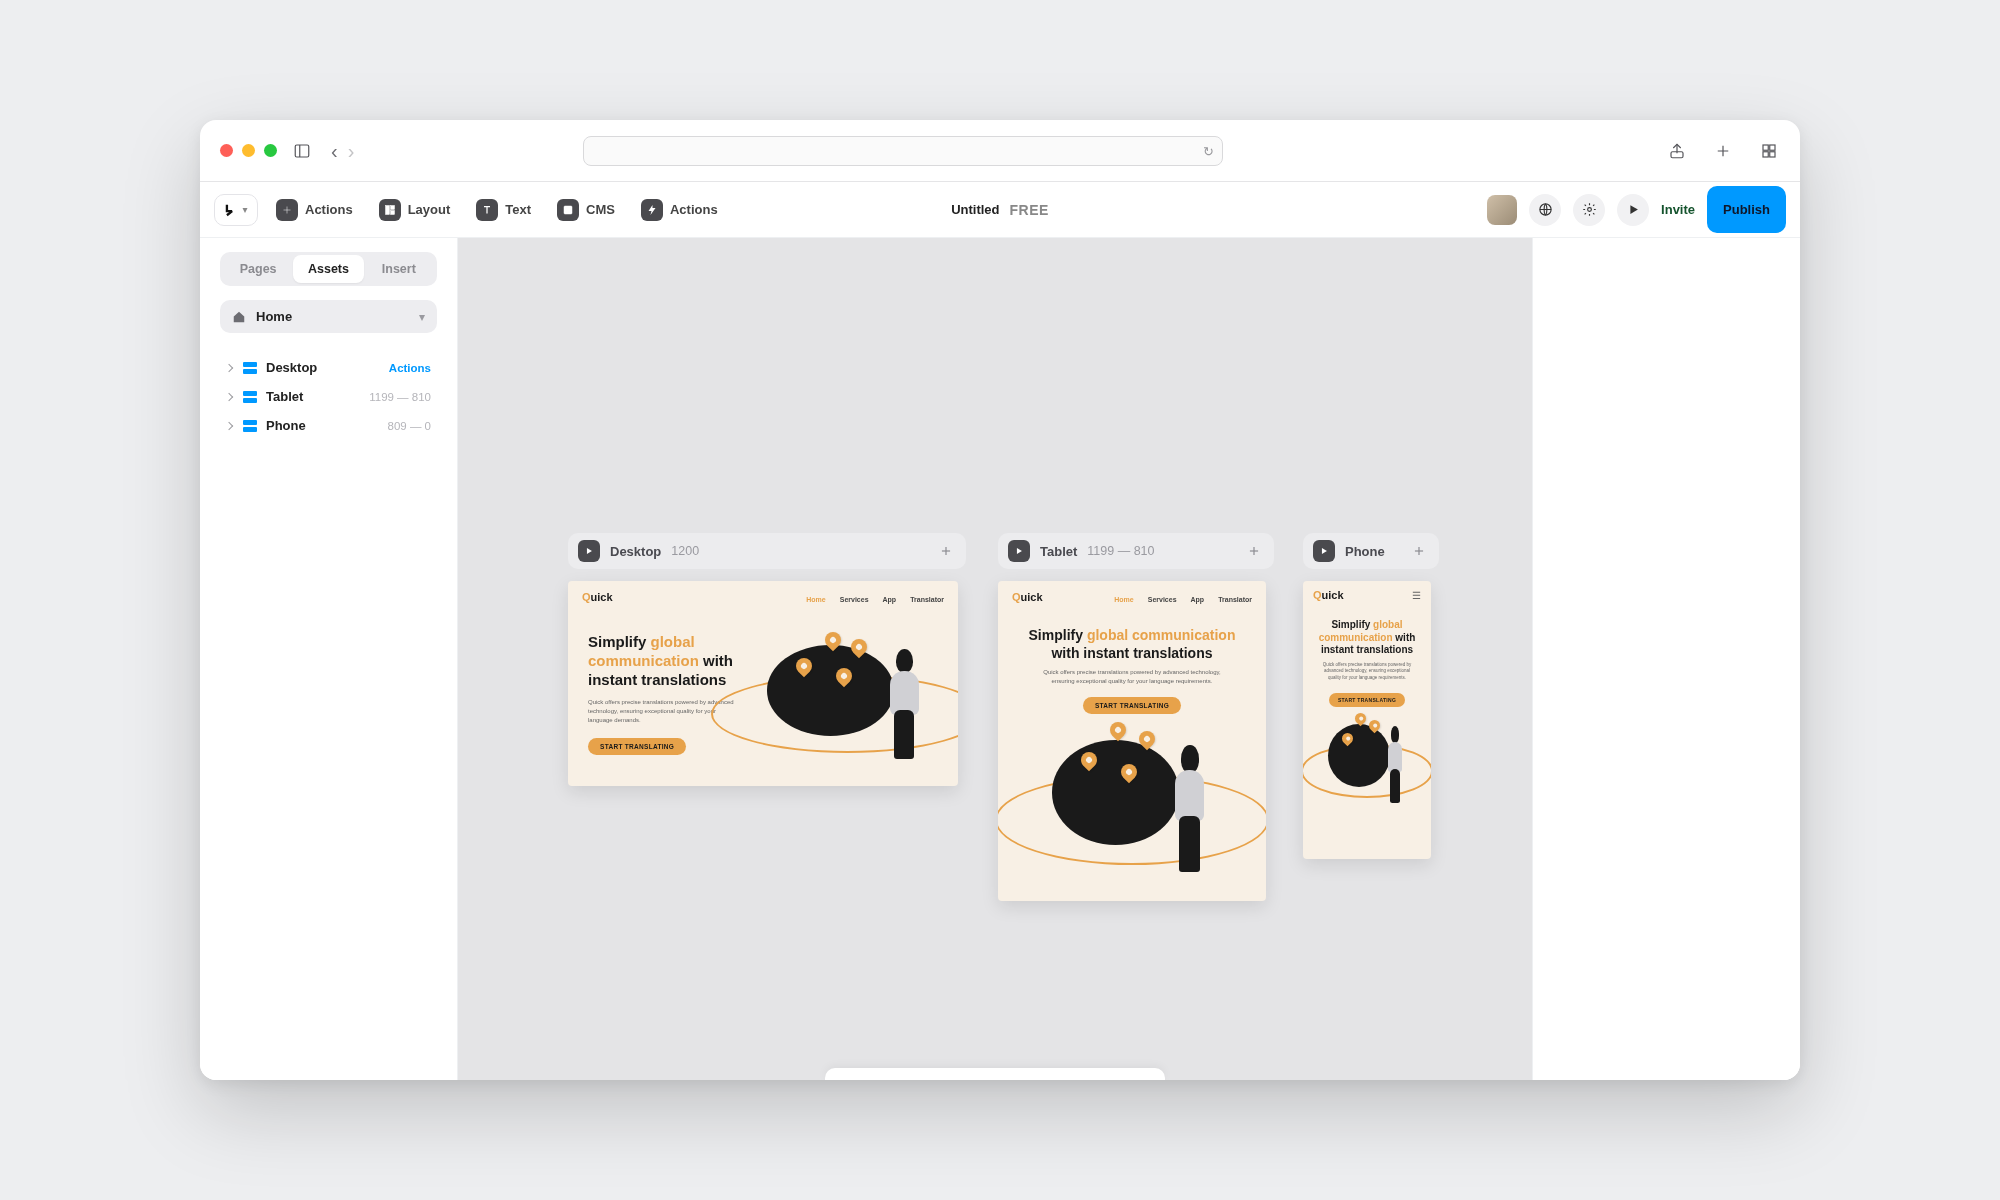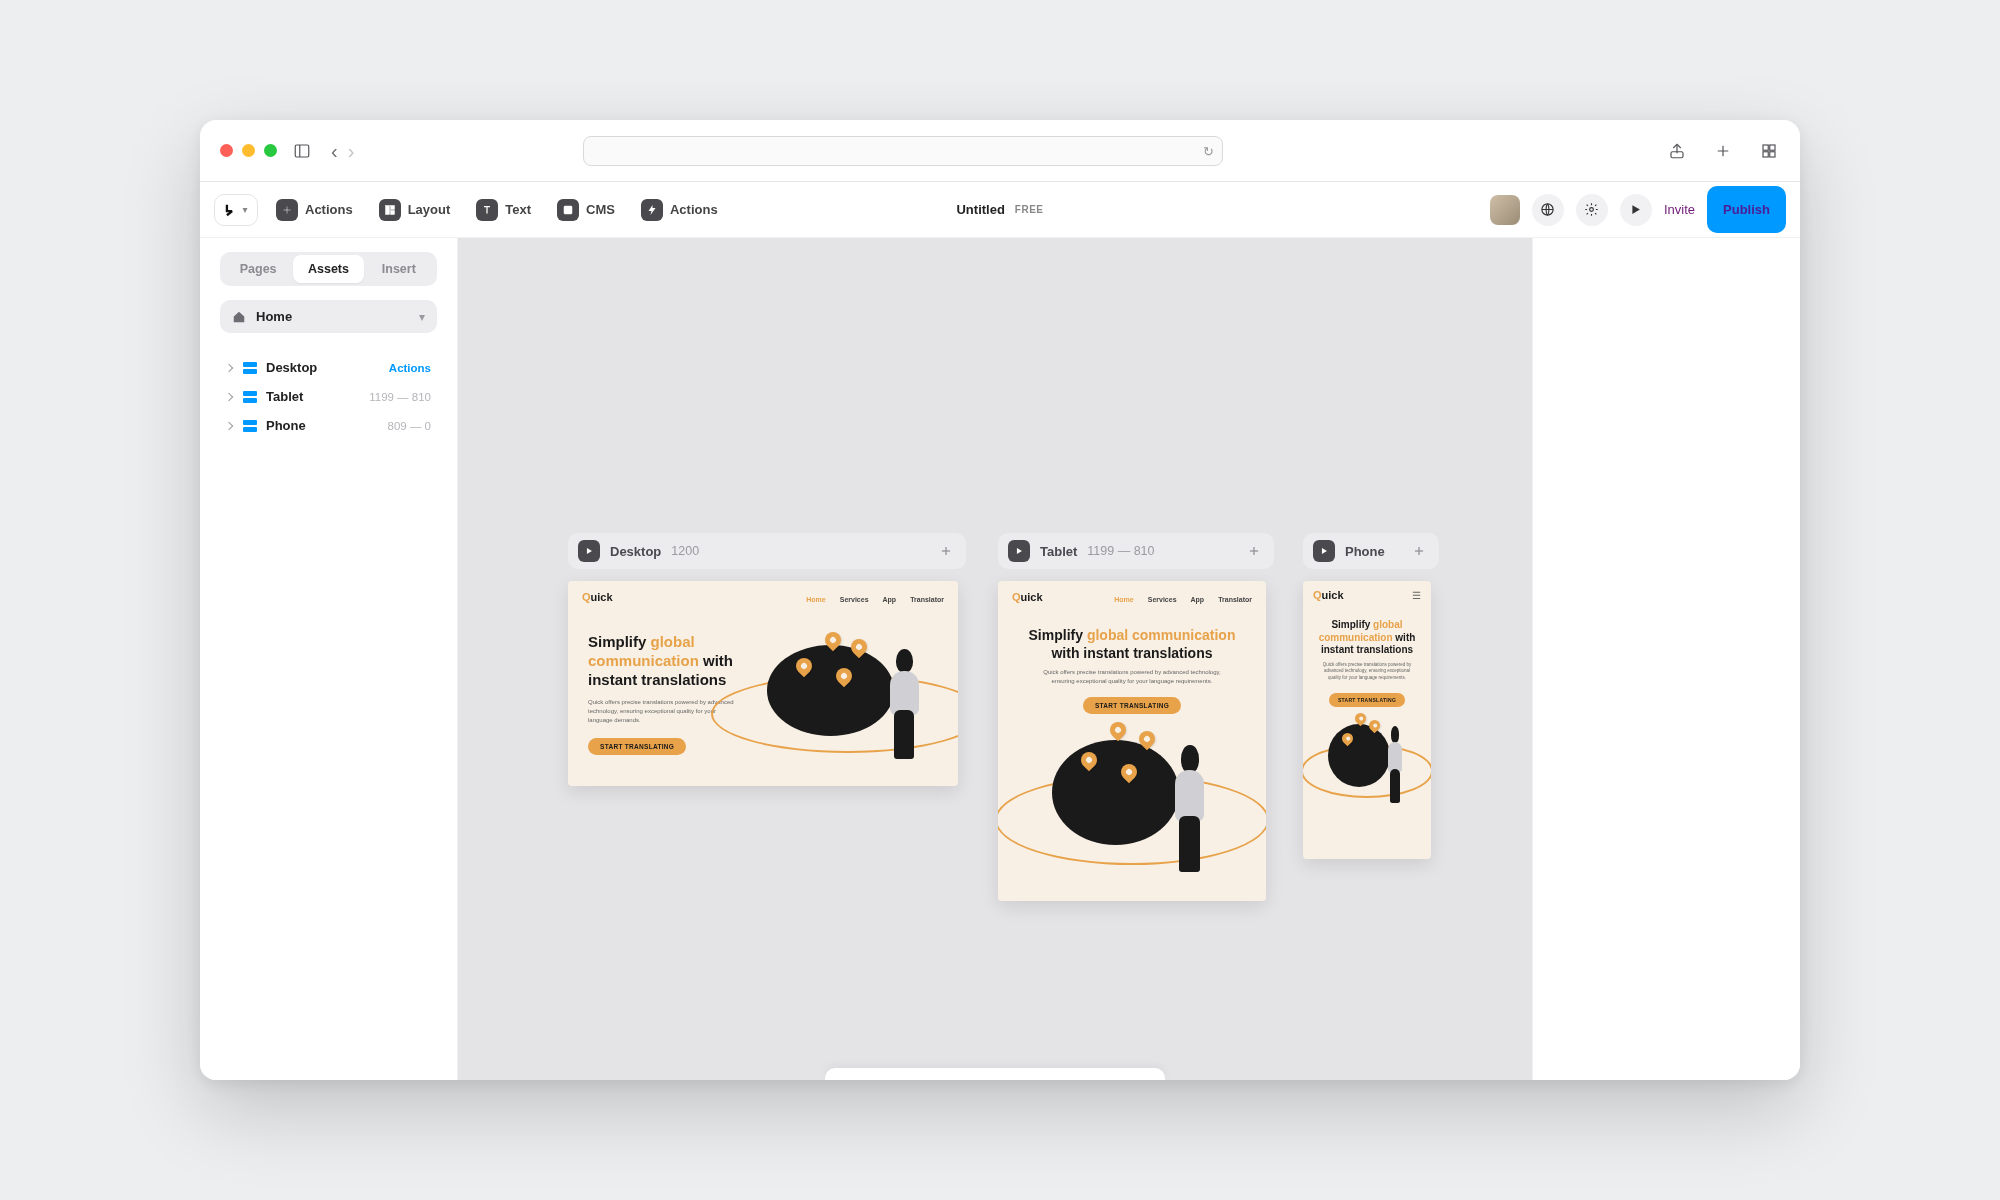--- a/index.html
+++ b/index.html
@@ -86,35 +86,35 @@
   .tool-icn {
     width:22px; height:22px; border-radius:6px; background:#4a4a4e;
     display:flex; align-items:center; justify-content:center;
   }
   .tool-icn svg { width:12px; height:12px; fill:#fff; stroke:#fff; }
   .center-title {
     position:absolute; left:50%; transform:translateX(-50%);
     display:flex; align-items:center; gap:10px; font-weight:700;
   }
   .free-badge {
-    font-size:10px; font-weight:700; letter-spacing:0.5px; color:#888;
+    font-size:14px; font-weight:700; letter-spacing:0.5px; color:#888;
   }
   .right-tools { margin-left:auto; display:flex; align-items:center; gap:12px; }
   .avatar {
     width:30px; height:30px; border-radius:8px; background:linear-gradient(135deg,#cfbfa8,#9b8c76);
   }
   .round-icn {
     width:32px; height:32px; border-radius:50%; background:#f1f1f3;
     display:flex; align-items:center; justify-content:center;
   }
   .round-icn svg { width:15px; height:15px; stroke:#333; fill:none; stroke-width:1.8; }
   .round-icn.play svg { fill:#333; stroke:none; }
-  .invite { font-weight:400; color:#701a75; }
+  .invite { font-weight:700; color:#14532d; }
   .publish {
-    background:#0099ff; color:#4c1d95; font-weight:700; padding:16px 16px; border-radius:10px;
+    background:#0099ff; color:#0f172a; font-weight:700; padding:16px 16px; border-radius:10px;
     font-size:13px;
   }
 
   
   .body { flex:1; display:flex; min-height:0; position:relative; }
   .sidebar {
     width: 258px; background:#fff; border-right:1px solid #eef0f2;
     padding: 14px 20px;
   }
   .seg {

